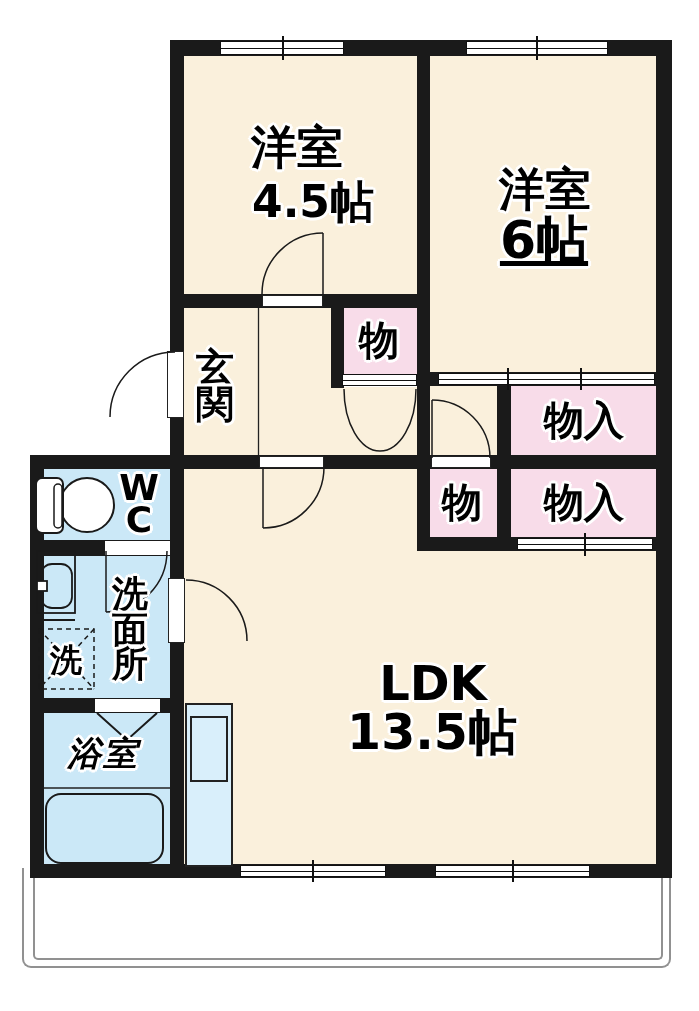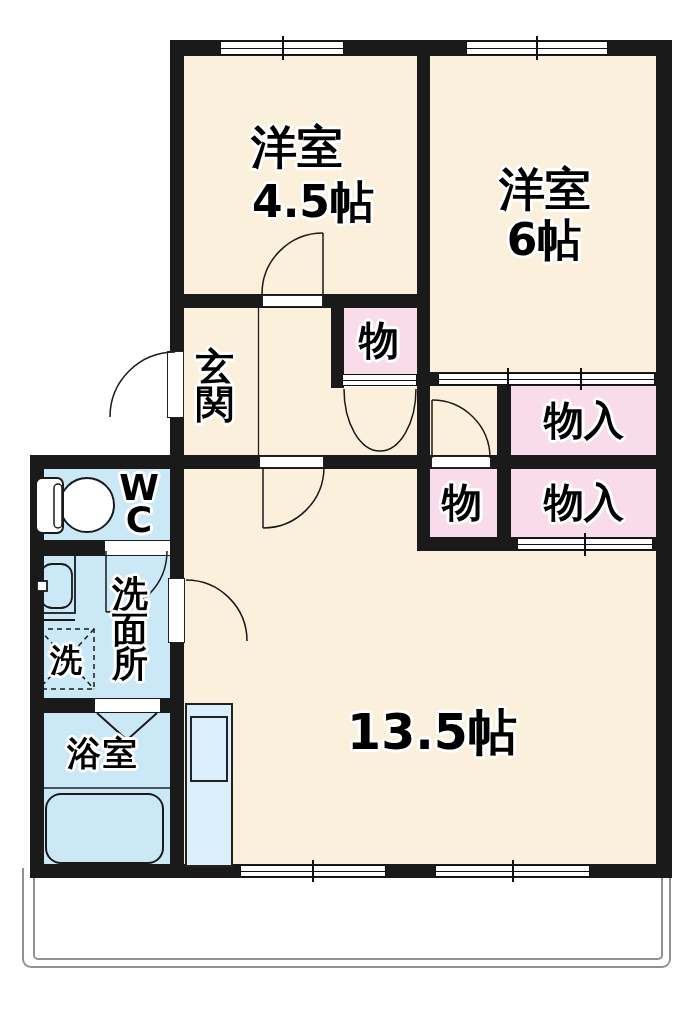--- a/index.html
+++ b/index.html
@@ -138,29 +138,30 @@
     </g>
     <g stroke="#222" stroke-width="2">
       <rect x="186" y="704" width="46" height="162" fill="#d9effb"></rect>
       <rect x="191" y="717" width="36" height="64" fill="none"></rect>
     </g>
   </svg>
 
   <div class="lbl" style="left:297px;top:147px;font-size:46px;">洋室</div>
   <div class="lbl" style="left:313px;top:202px;font-size:44px;">4.5帖</div>
   <div class="lbl" style="left:545px;top:189px;font-size:46px;">洋室</div>
-  <div class="lbl" style="left:544px;top:240px;font-size:44px;">6帖</div>
+  <div class="lbl" style="left:544px;top:240px;font-size:52px;text-decoration:underline;">6帖</div>
   <div class="lbl" style="left:215px;top:367px;font-size:38px;">玄</div>
   <div class="lbl" style="left:215px;top:404px;font-size:38px;">関</div>
   <div class="lbl" style="left:379px;top:340px;font-size:40px;">物</div>
   <div class="lbl" style="left:584px;top:420px;font-size:40px;">物入</div>
   <div class="lbl" style="left:462px;top:502px;font-size:40px;">物</div>
   <div class="lbl" style="left:584px;top:502px;font-size:40px;">物入</div>
   <div class="lbl" style="left:139px;top:488px;font-size:36px;">W</div>
   <div class="lbl" style="left:139px;top:520px;font-size:36px;">C</div>
   <div class="lbl" style="left:130px;top:594px;font-size:36px;">洗</div>
   <div class="lbl" style="left:130px;top:630px;font-size:36px;">面</div>
   <div class="lbl" style="left:130px;top:664px;font-size:36px;">所</div>
   <div class="lbl" style="left:66px;top:660px;font-size:32px;">洗</div>
-  <div class="lbl" style="left:103px;top:753px;font-size:34px;letter-spacing:2px;">浴室</div>
+  <div class="lbl" style="left:103px;top:753px;font-size:34px;letter-spacing:2px;font-style:italic;">浴室</div>
+  <div class="lbl" style="left:433px;top:683px;font-size:48px;">LDK</div>
   <div class="lbl" style="left:432px;top:732px;font-size:49px;">13.5帖</div>
 
 </div>
 
 </body></html>

